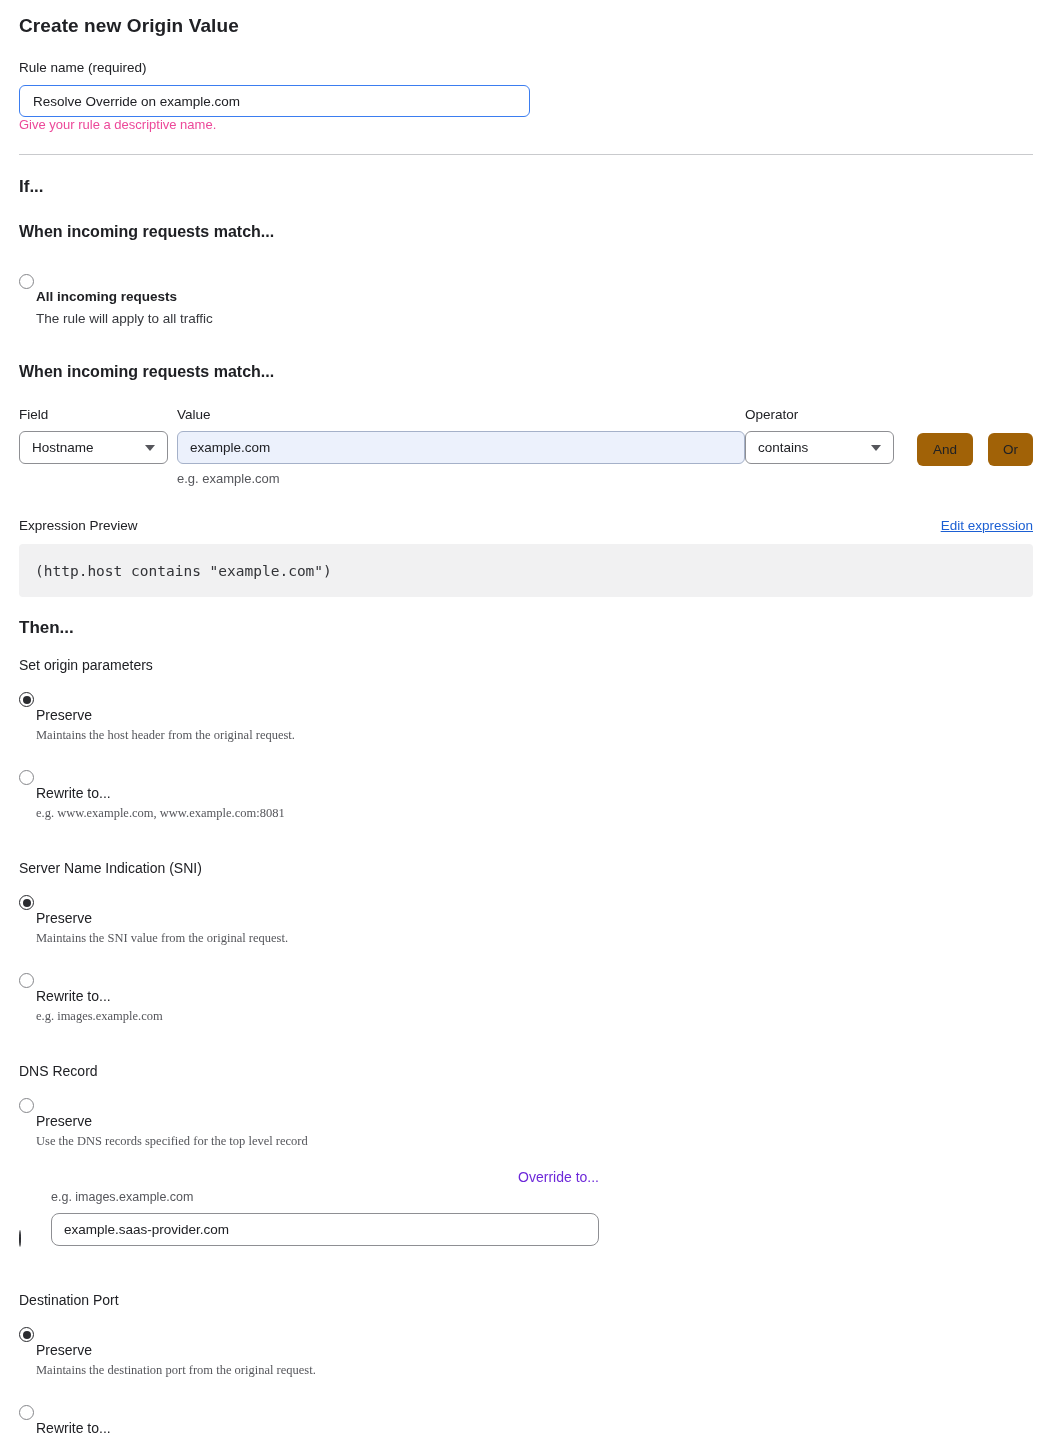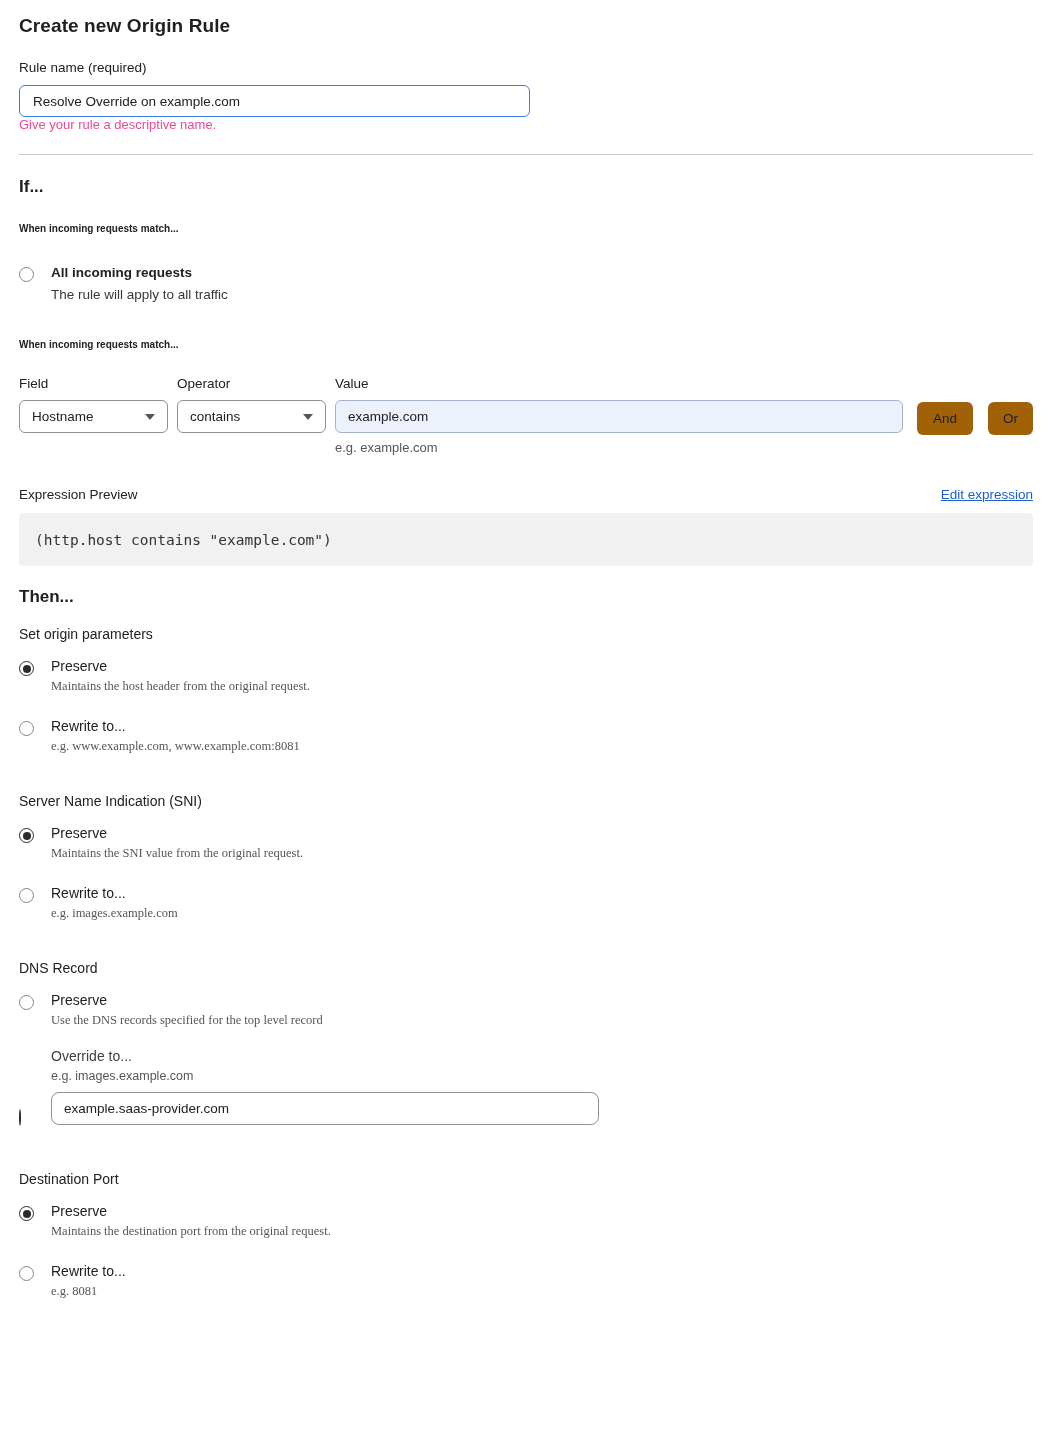--- a/index.html
+++ b/index.html
@@ -21,24 +21,24 @@
     border:1px solid #3b7df0; border-radius:6px;
     padding:0 13px; font-size:13.5px; color:#202125;
     font-family:"Liberation Sans", sans-serif;
     background:#fff; outline:none; display:block;
   }
   .helper { font-size:13px; color:#ec4899; }
 
   .divider { border:none; border-top:1px solid #c9cacd; margin-top:22px; }
 
   h2.section-heading { font-size:17px; font-weight:700; margin-top:22px; }
-  h3.sub-heading { font-size:10px; font-weight:700; margin-top:26px; }
-
-  
-  .option-row { display:flex; align-items:flex-start; }
+  h3.sub-heading { font-size:16px; font-weight:700; margin-top:26px; }
+
+  
+  .option-row { display:flex; align-items:flex-start;flex-direction:column; }
   .radio {
     width:15px; height:15px; flex:none;
     border:1.5px solid #85868a; border-radius:50%;
     background:#fff; position:relative; margin-top:2px; cursor:pointer;
   }
   .radio.checked { border-color:#2a2b2f; }
   .radio.checked::after {
     content:""; position:absolute; inset:2.5px;
     border-radius:50%; background:#2a2b2f;
   }
@@ -100,35 +100,35 @@
   .g-port { margin-top:46px; }
   .then-option { margin-top:16px; }
   .then-option .option-title { font-size:14px; color:#202125; }
   .then-option .option-desc2 { margin-top:5px; font-size:12.5px; color:#55565b;font-family:Liberation Serif, serif; }
   .then-option .radio { margin-top:3px; }
 
   
   .override-block { display:flex; margin-top:20px; }
   .override-radio-col { width:15px; flex:none; padding-top:62px; }
   .override-main { margin-left:17px; width:548px; }
-  .override-title { font-size:14px; color:#404040; }
+  .override-title { font-size:14px; color:#6d28d9;text-align:right; }
   .override-helper { margin-top:5px; font-size:12.5px; color:#55565b; }
   .override-input {
     margin-top:9px; width:100%; height:33px;
     border:1px solid #8e8f93; border-radius:8px; background:#fff;
     padding:0 12px; font-size:13.5px; color:#202125;
     font-family:"Liberation Sans", sans-serif; outline:none;
   }
 </style>
 </head>
 <body>
 
 <div class="container">
 
-  <h1 class="page-title">Create new Origin Rule</h1>
+  <h1 class="page-title">Create new Origin Value</h1>
 
   <div class="field-label">Rule name (required)</div>
   <input class="rule-name-input" type="text" value="Resolve Override on example.com" style="">
   <div class="helper">Give your rule a descriptive name.</div>
 
   <hr class="divider">
 
   <h2 class="section-heading">If...</h2>
   <h3 class="sub-heading">When incoming requests match...</h3>
 
@@ -144,32 +144,32 @@
   <h3 class="sub-heading" style="margin-top:37px;">When incoming requests match...</h3>
 
   <div class="builder-row">
     <div class="col col-field">
       <div class="col-label">Field</div>
       <div class="select-box">
         <span class="sel-value">Hostname</span>
         <span class="chevron-down"></span>
       </div>
     </div>
+    <div class="col col-value">
+      <div class="col-label">Value</div>
+      <input class="value-input" type="text" value="example.com" style="">
+      <div class="value-helper">e.g. example.com</div>
+    </div>
     <div class="col col-operator">
       <div class="col-label">Operator</div>
       <div class="select-box">
         <span class="sel-value">contains</span>
         <span class="chevron-down"></span>
       </div>
     </div>
-    <div class="col col-value">
-      <div class="col-label">Value</div>
-      <input class="value-input" type="text" value="example.com" style="">
-      <div class="value-helper">e.g. example.com</div>
-    </div>
     <button class="conj-btn and-btn">And</button>
     <button class="conj-btn or-btn">Or</button>
   </div>
 
   <div class="preview-header">
     <span class="preview-label">Expression Preview</span>
     <a class="edit-link">Edit expression</a>
   </div>
   <div class="code-block">
     <span class="code-text">(http.host contains "example.com")</span>

